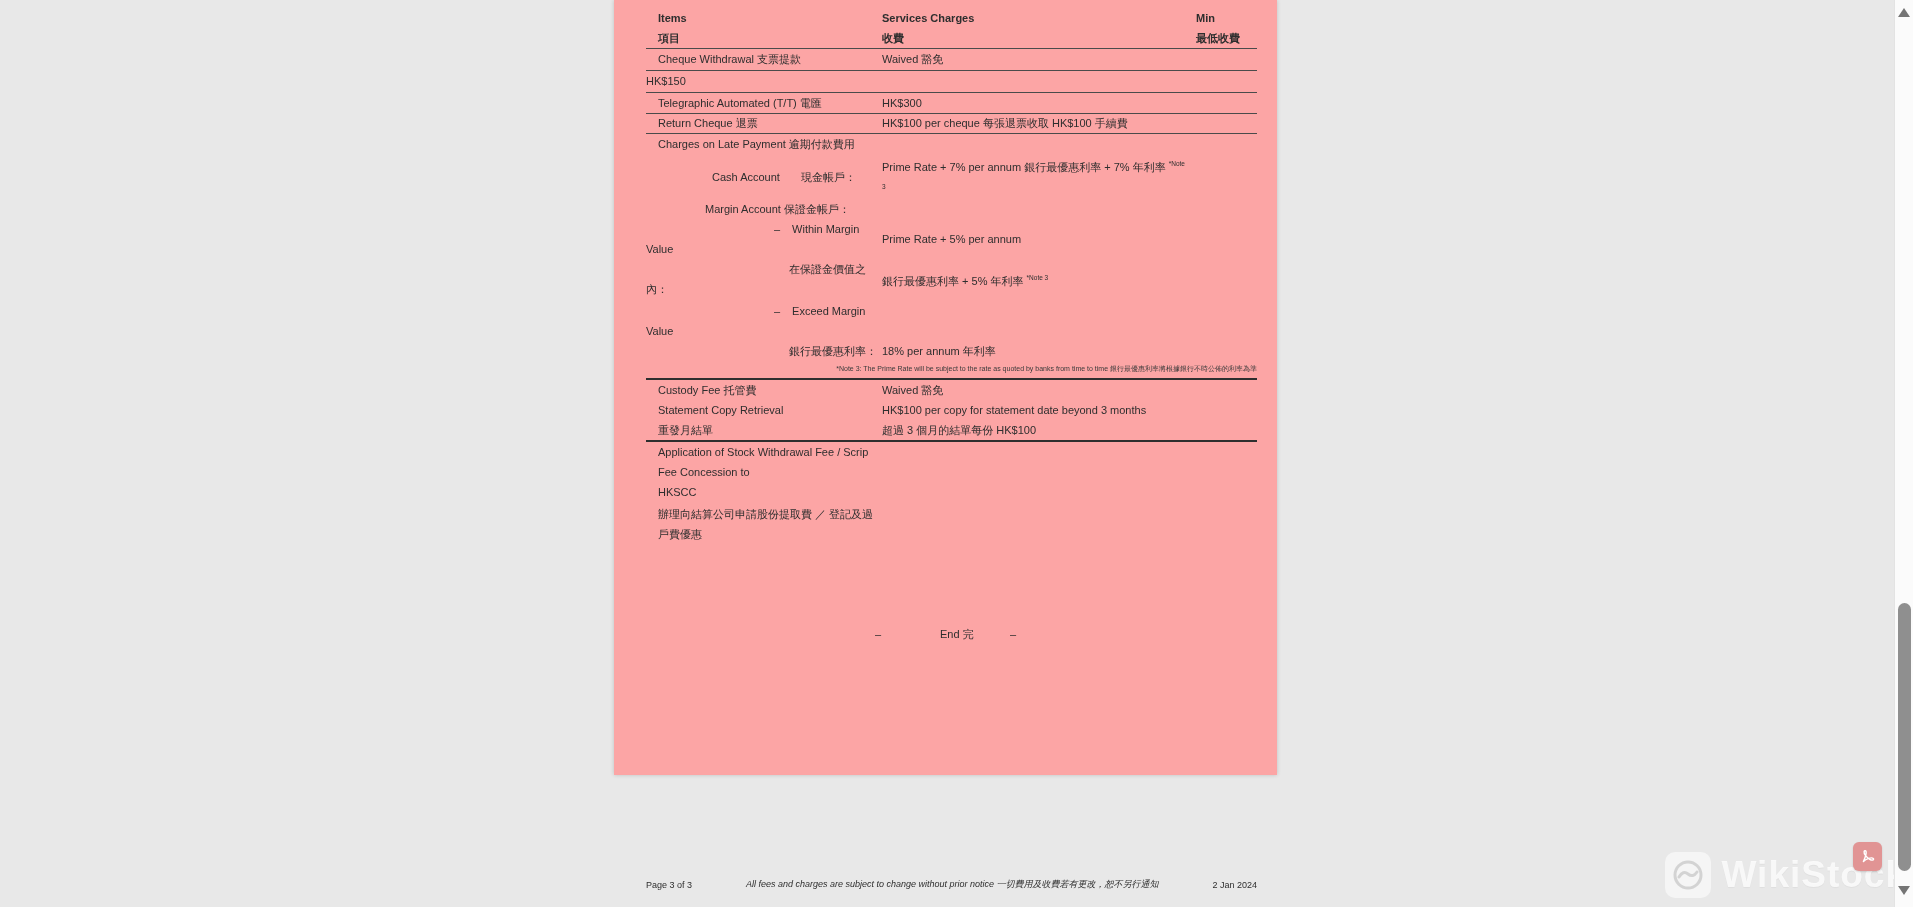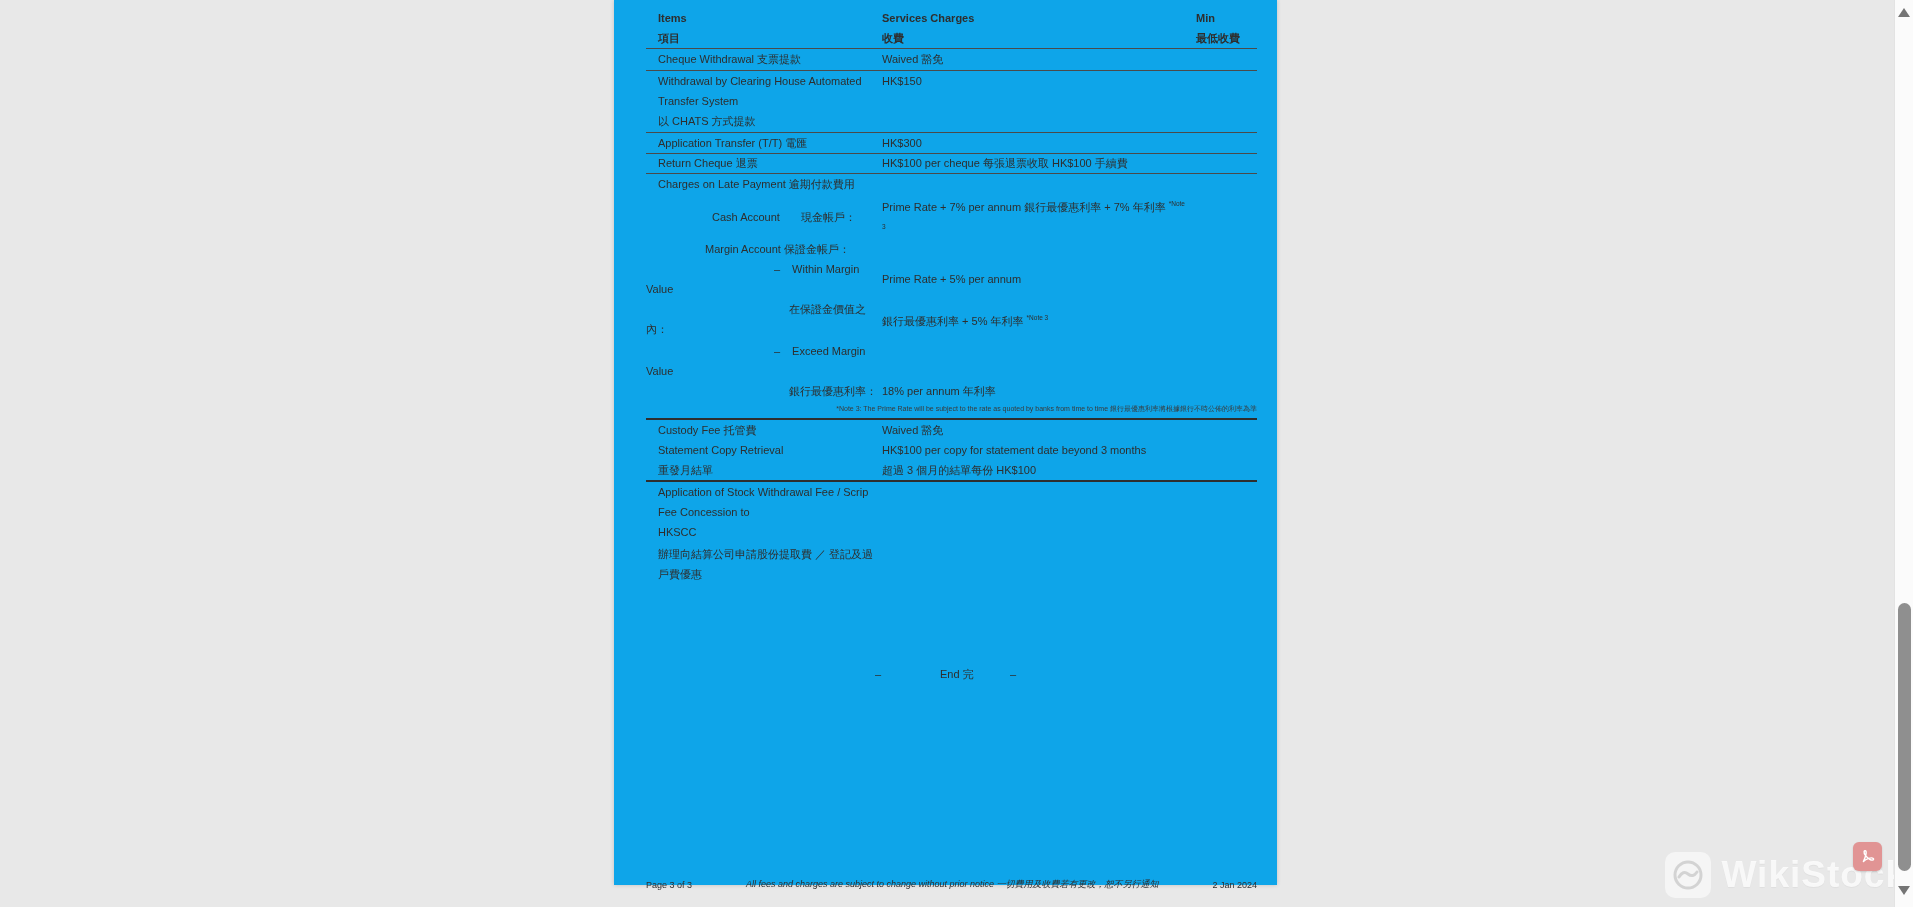--- a/index.html
+++ b/index.html
@@ -1,22 +1,22 @@
 <!DOCTYPE html>
 <html><head>
 <meta charset="utf-8">
 <style>
   * { margin:0; padding:0; box-sizing:border-box; }
   html,body { width:1913px; height:907px; overflow:hidden; }
   body { font-family:"Liberation Sans","DejaVu Sans",sans-serif; color:#2e2e2e; }
   .viewer { position:absolute; inset:0; background:#e8e8e8; }
 
   
-  .paper { position:absolute; left:614px; top:0; width:663px; height:885px;
-           background:#0ea5e9; box-shadow:0 0 4px rgba(0,0,0,.18); z-index:2; }
+  .paper { position:absolute; left:614px; top:0; width:663px; height:775px;
+           background:#fca5a5; box-shadow:0 0 4px rgba(0,0,0,.18); z-index:2; }
   .inner { position:absolute; left:32px; top:0; width:611px; padding-top:8px;
            font-size:11px; }
 
   .trow { display:flex; align-items:center; }
   .col-a { width:236px; padding-left:12px; }
   .col-b { width:306px; }
   .col-c { flex:1;margin-left:8px; }
 
   
   .thead { display:flex; font-weight:bold; }
@@ -123,33 +123,29 @@
       <div class="hr"></div>
 
       <div class="trow r1">
         <div class="col-a">Cheque Withdrawal  支票提款</div>
         <div class="col-b">Waived  豁免</div>
         <div class="col-c"></div>
       </div>
       <div class="hr"></div>
 
       <div class="trow top" style="padding:0 0 1px 0;">
-        <div class="col-a">
-          <div class="r2l">Withdrawal by Clearing House Automated Transfer System</div>
-          <div class="r2l">以 CHATS 方式提款</div>
-        </div>
         <div class="col-b">
           <div class="r2l">HK$150</div>
         </div>
         <div class="col-c"></div>
       </div>
       <div class="hr"></div>
 
       <div class="trow" style="height:20px">
-        <div class="col-a">Application Transfer (T/T)  電匯</div>
+        <div class="col-a">Telegraphic Automated (T/T)  電匯</div>
         <div class="col-b">HK$300</div>
         <div class="col-c"></div>
       </div>
       <div class="hr"></div>
 
       <div class="trow" style="height:19px">
         <div class="col-a">Return Cheque  退票</div>
         <div class="col-b">HK$100 per cheque  每張退票收取 HK$100 手續費</div>
         <div class="col-c"></div>
       </div>

